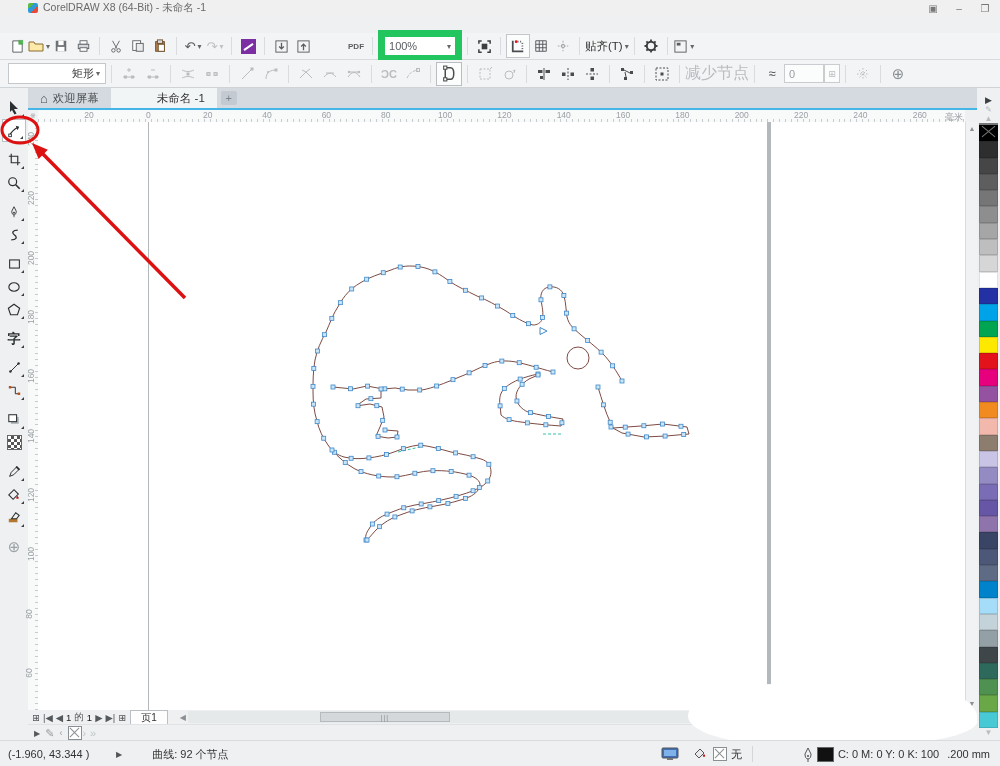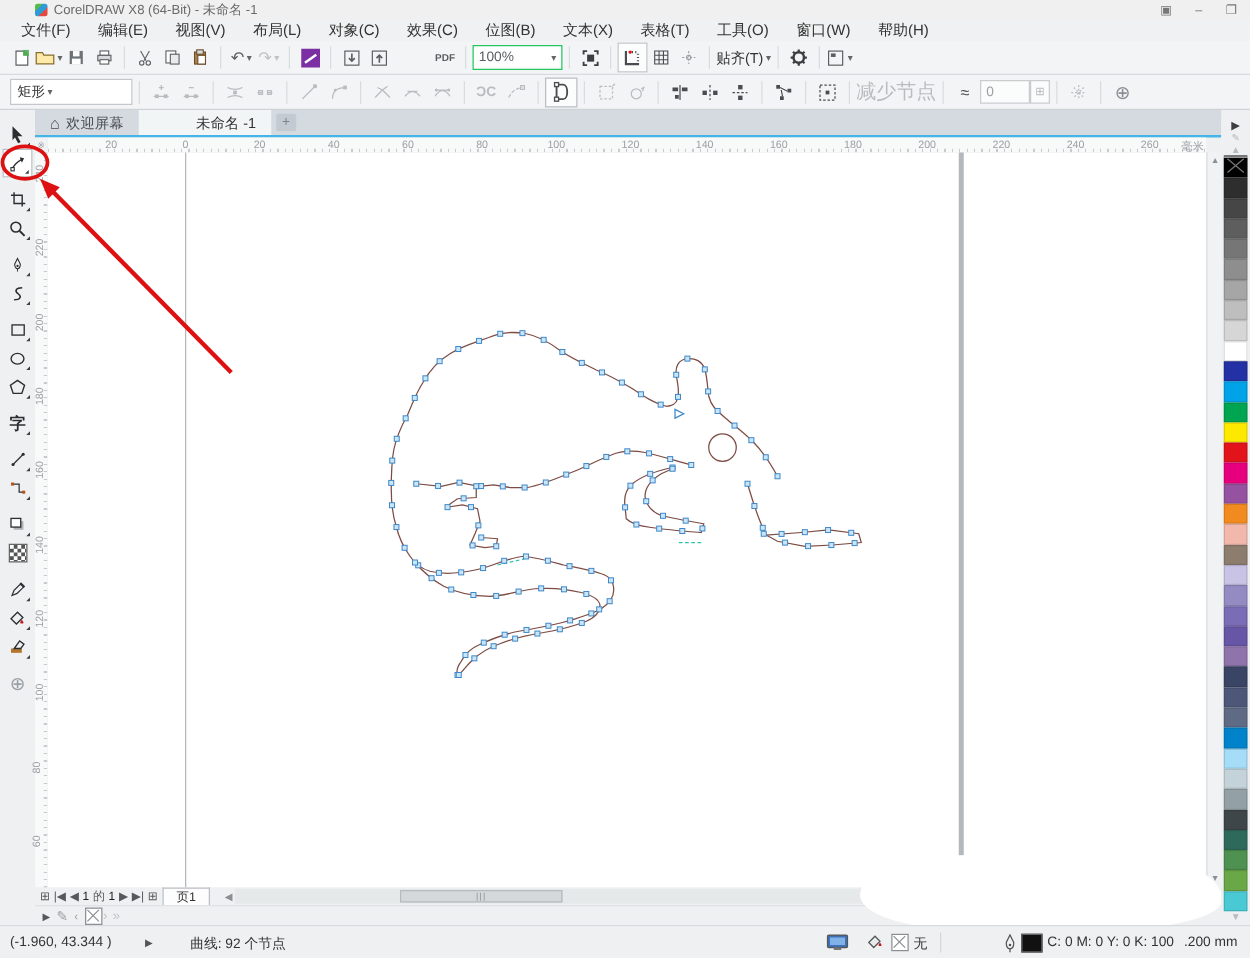--- a/index.html
+++ b/index.html
@@ -14,26 +14,26 @@
   
   #menubar{position:absolute;left:0;top:16px;width:1000px;height:17px;background:#f0f1f2;display:flex;align-items:center;padding-left:6px;box-sizing:border-box;}
   #menubar .mitem{padding:0 11px;font-size:12px;color:#333;}
   
   #toolbar{position:absolute;left:0;top:33px;width:1000px;height:27px;background:#f3f4f5;border-bottom:1px solid #d8dbdd;display:flex;align-items:center;padding-left:6px;box-sizing:border-box;color:#595d60;}
   .tbtn{height:22px;min-width:22px;display:flex;align-items:center;justify-content:center;font-size:13px;}
   .tsep{width:1px;height:18px;background:#d9dcde;margin:0 5px;}
   .caret{font-size:8px;color:#666;margin-left:2px;}
   .caret.dis{color:#c0c3c5;}
   .dis{color:#c0c3c5;}
-  #zoomselect{width:62px;height:18px;background:#fff;border:1px solid #22c55e;display:flex;align-items:center;justify-content:space-between;padding:0 4px;font-size:11px;}
+  #zoomselect{width:62px;height:18px;background:#fff;border:7px solid #22c55e;display:flex;align-items:center;justify-content:space-between;padding:0 4px;font-size:11px;}
   .purplebox{width:15px;height:15px;background:#7b2fa3;position:relative;}
   .purplebox:after{content:"";position:absolute;left:2px;top:7px;width:11px;height:2px;background:#fff;transform:rotate(-35deg);}
   
   #propbar{position:absolute;left:0;top:60px;width:1000px;height:28px;background:#f3f4f5;border-bottom:1px solid #cfd3d6;display:flex;align-items:center;padding-left:8px;box-sizing:border-box;color:#b9bdc0;}
-  #selmode{width:86px;height:19px;background:#fff;border:1px solid #c4c8cb;display:flex;align-items:center;justify-content:flex-start;padding:0 5px;color:#333;}
+  #selmode{width:86px;height:19px;background:#fff;border:1px solid #c4c8cb;display:flex;align-items:center;justify-content:flex-end;padding:0 5px;color:#333;}
   .pico{height:22px;min-width:24px;display:flex;align-items:center;justify-content:center;}
   .pico svg{display:block;}
   .pico.dark{color:#4a4d50;}
   .pico.framed{border:1px solid #b9bec2;background:#fbfcfc;color:#4a4d50;}
   #smoothbox{width:34px;height:17px;border:1px solid #c9cdd0;background:#fbfcfc;display:flex;align-items:center;padding-left:4px;color:#9aa0a4;}
   
   #toolbox{position:absolute;left:0;top:88px;width:28px;height:678px;background:#eef0f1;border-right:1px solid #dde0e2;}
   .tool{position:relative;width:24px;height:23px;margin:0 auto;display:flex;align-items:center;justify-content:center;color:#4e5255;}
   .tool .fly{position:absolute;right:2px;bottom:2px;width:0;height:0;border-left:3px solid transparent;border-bottom:3px solid #3c3f41;}
   .tool.active{background:#fff;border:1px solid #b9bfc4;box-sizing:border-box;}
@@ -100,34 +100,20 @@
   <div id="titlebar">
     <div class="appicon"></div>
     <div class="title">CorelDRAW X8 (64-Bit) - 未命名 -1</div>
     <div class="spacer"></div>
     <div class="wbtn">▣</div>
     <div class="wbtn">–</div>
     <div class="wbtn">❐</div>
     <div class="wbtn">✕</div>
   </div>
 
-  <div id="menubar">
-      <div class="mitem">文件(F)</div>
-      <div class="mitem">编辑(E)</div>
-      <div class="mitem">视图(V)</div>
-      <div class="mitem">布局(L)</div>
-      <div class="mitem">对象(C)</div>
-      <div class="mitem">效果(C)</div>
-      <div class="mitem">位图(B)</div>
-      <div class="mitem">文本(X)</div>
-      <div class="mitem">表格(T)</div>
-      <div class="mitem">工具(O)</div>
-      <div class="mitem">窗口(W)</div>
-      <div class="mitem">帮助(H)</div>
-    </div>
 
   <div id="toolbar">
     <div class="tbtn">
         <svg width="15" height="15" viewBox="0 0 16 16">
           <path d="M3 2h7l3 3v9H3z" fill="#fff" stroke="#5a5e61"></path>
           <path d="M10 2v3h3" fill="none" stroke="#5a5e61"></path>
           <rect x="9" y="1" width="5" height="5" fill="#4caf50" opacity="0.9"></rect>
         </svg>
       </div>
     <div class="tbtn">

